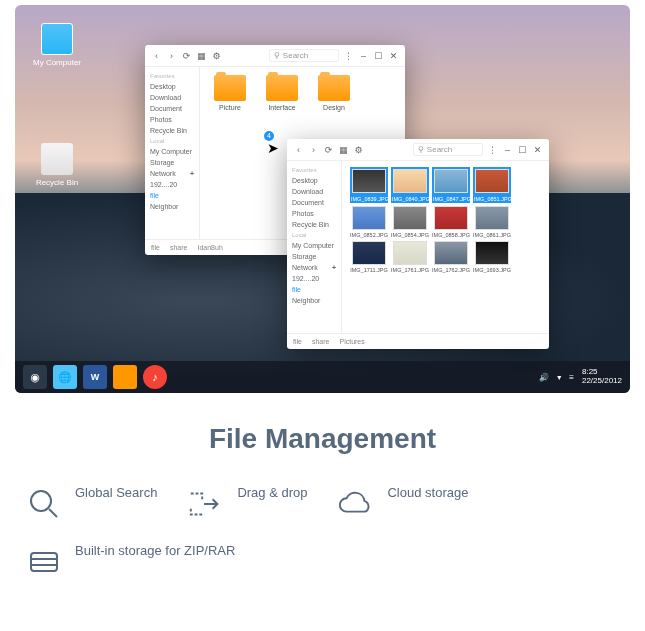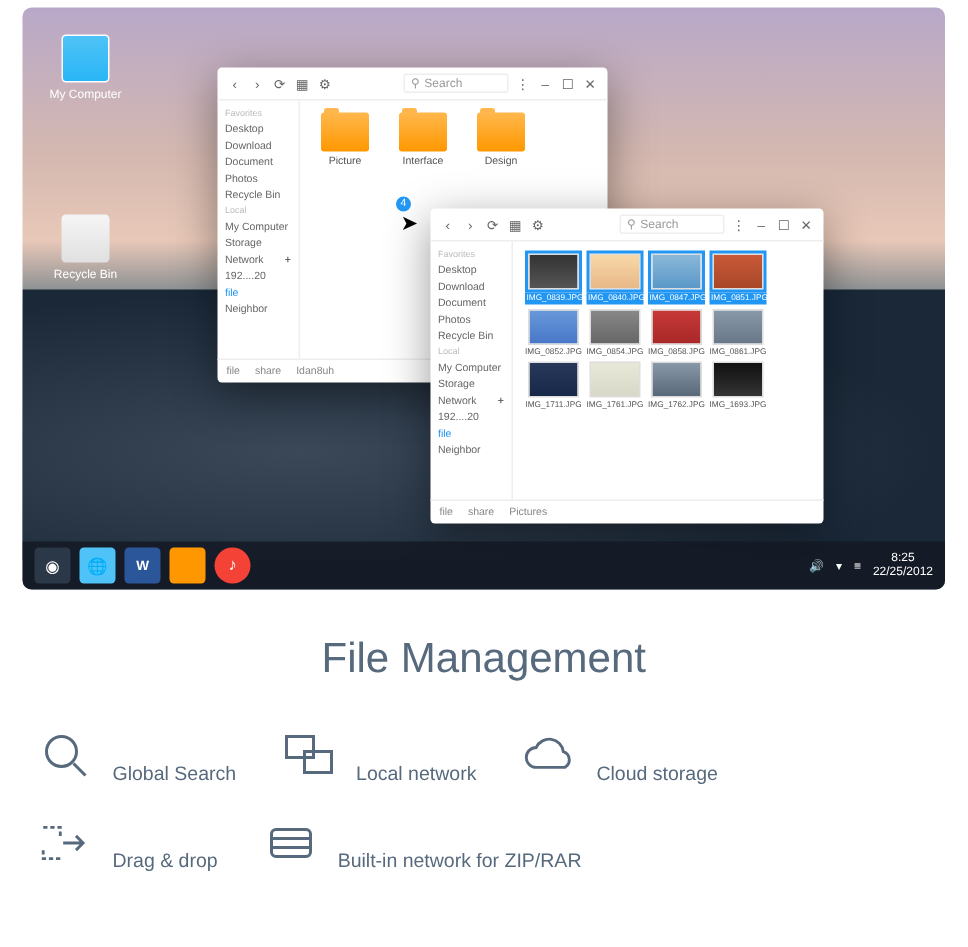--- a/index.html
+++ b/index.html
@@ -50,25 +50,25 @@
 .cursor{position:absolute;left:252px;top:135px;font-size:14px;color:#000;z-index:10}
 .badge{position:absolute;left:249px;top:126px;width:10px;height:10px;background:#2196f3;border-radius:50%;color:#fff;font-size:7px;text-align:center;line-height:10px;z-index:9}
 .taskbar{position:absolute;bottom:0;left:0;right:0;height:32px;background:rgba(20,25,35,0.85);display:flex;align-items:center;padding:0 8px;gap:6px}
 .tb-icon{width:24px;height:24px;border-radius:3px;display:flex;align-items:center;justify-content:center;font-size:11px;color:#fff}
 .tb-start{background:#2a3848}
 .tb-globe{background:#4fc3f7}
 .tb-word{background:#2b579a;font-size:9px;font-weight:bold}
 .tb-fold{background:#ff9800}
 .tb-music{background:#f44336;border-radius:50%}
 .tb-right{margin-left:auto;display:flex;align-items:center;gap:8px;color:#fff;font-size:8px}
-.clock{text-align:center;line-height:1.1}
+.clock{text-align:left;line-height:1.1}
 .marketing{padding:30px 25px;color:#57697d}
-.m-title{text-align:center;font-size:28px;font-weight:400;margin-bottom:30px}
+.m-title{text-align:center;font-size:28px;font-weight:700;margin-bottom:30px}
 .features{display:flex;flex-wrap:wrap;gap:20px 30px}
-.feature{display:flex;align-items:flex-end;gap:12px;font-size:13px}
+.feature{display:flex;align-items:flex-start;gap:12px;font-size:13px}
 .f-icon{width:38px;height:38px;display:flex;align-items:center;justify-content:center}
 .f-icon svg{stroke:#57697d;fill:none;stroke-width:2}
 </style>
 </head>
 <body>
 
 <div class="screenshot">
   <div class="rocks"></div>
 
   <div class="desktop-icon" style="left:18px;top:18px">
@@ -260,48 +260,39 @@
       <div class="f-icon">
           <svg width="34" height="34" viewBox="0 0 34 34">
             <circle cx="14" cy="14" r="10"></circle>
             <line x1="22" y1="22" x2="30" y2="30"></line>
           </svg>
         </div>
       <span>Global Search</span>
     </div>
     <div class="feature">
       <div class="f-icon">
-          <svg width="38" height="34" viewBox="0 0 38 34">
-            <rect x="4" y="4" width="18" height="14"></rect>
-            <rect x="16" y="14" width="18" height="14"></rect>
-          </svg>
-        </div>
-      <span>Local network</span>
-    </div>
-    <div class="feature">
-      <div class="f-icon">
-          <svg width="40" height="28" viewBox="0 0 40 28">
-            <path d="M10 22a7 7 0 010-14 10 10 0 0119 3 6 6 0 011 11z"></path>
-          </svg>
-        </div>
-      <span>Cloud storage</span>
-    </div>
-    <div class="feature">
-      <div class="f-icon">
           <svg width="40" height="30" viewBox="0 0 40 30">
             <path d="M4 4h12v8m0 14H4v-8" stroke-dasharray="3 2"></path>
             <path d="M18 15h14m-5-5l5 5-5 5"></path>
           </svg>
         </div>
       <span>Drag &amp; drop</span>
+    </div>
+    <div class="feature">
+      <div class="f-icon">
+          <svg width="40" height="28" viewBox="0 0 40 28">
+            <path d="M10 22a7 7 0 010-14 10 10 0 0119 3 6 6 0 011 11z"></path>
+          </svg>
+        </div>
+      <span>Cloud storage</span>
     </div>
     <div class="feature">
       <div class="f-icon">
           <svg width="34" height="30" viewBox="0 0 34 30">
             <rect x="4" y="6" width="26" height="18" rx="3"></rect>
             <line x1="4" y1="12" x2="30" y2="12"></line>
             <line x1="4" y1="18" x2="30" y2="18"></line>
           </svg>
         </div>
-      <span>Built-in network for ZIP/RAR</span>
+      <span>Built-in storage for ZIP/RAR</span>
     </div>
   </div>
 </div>
 
 </body></html>

